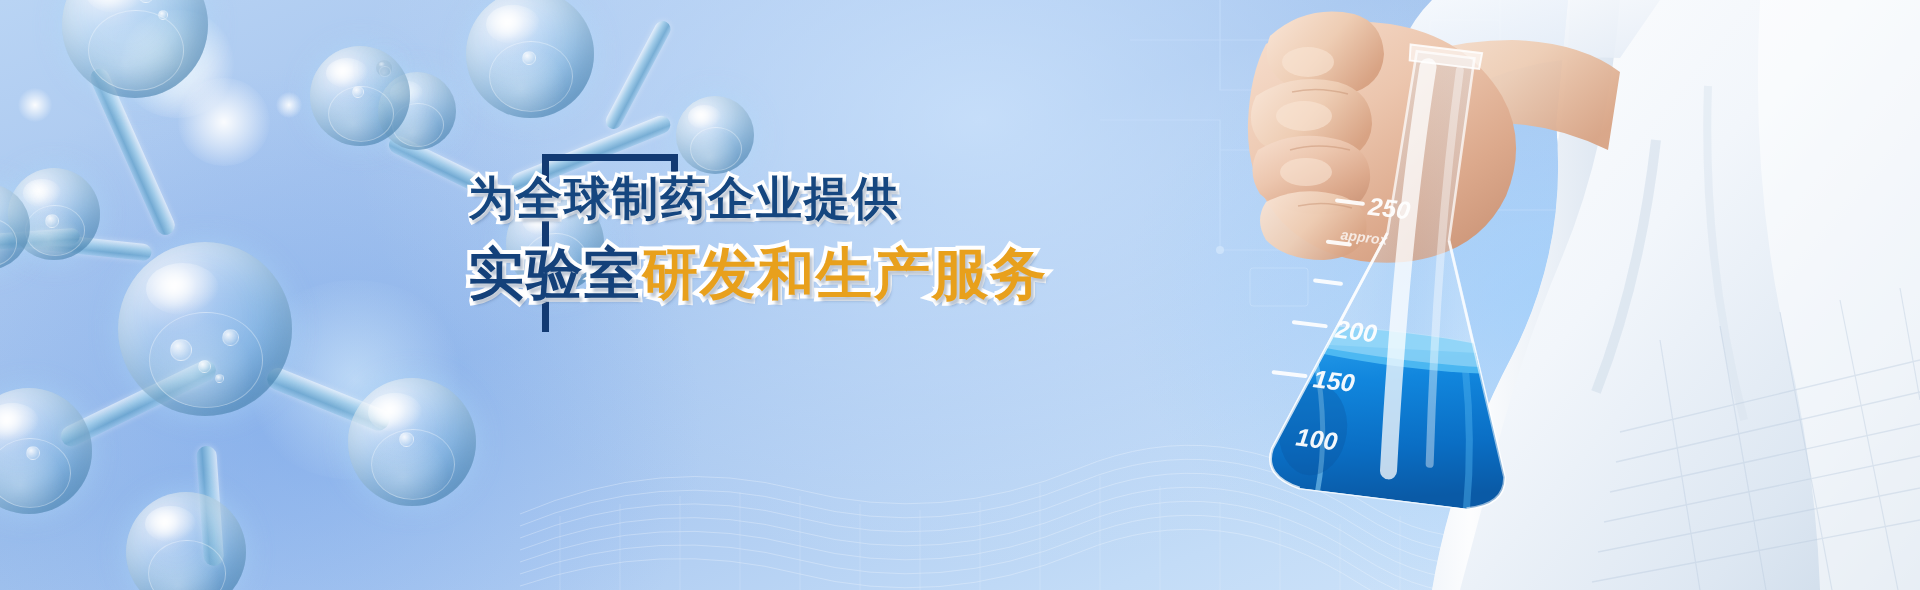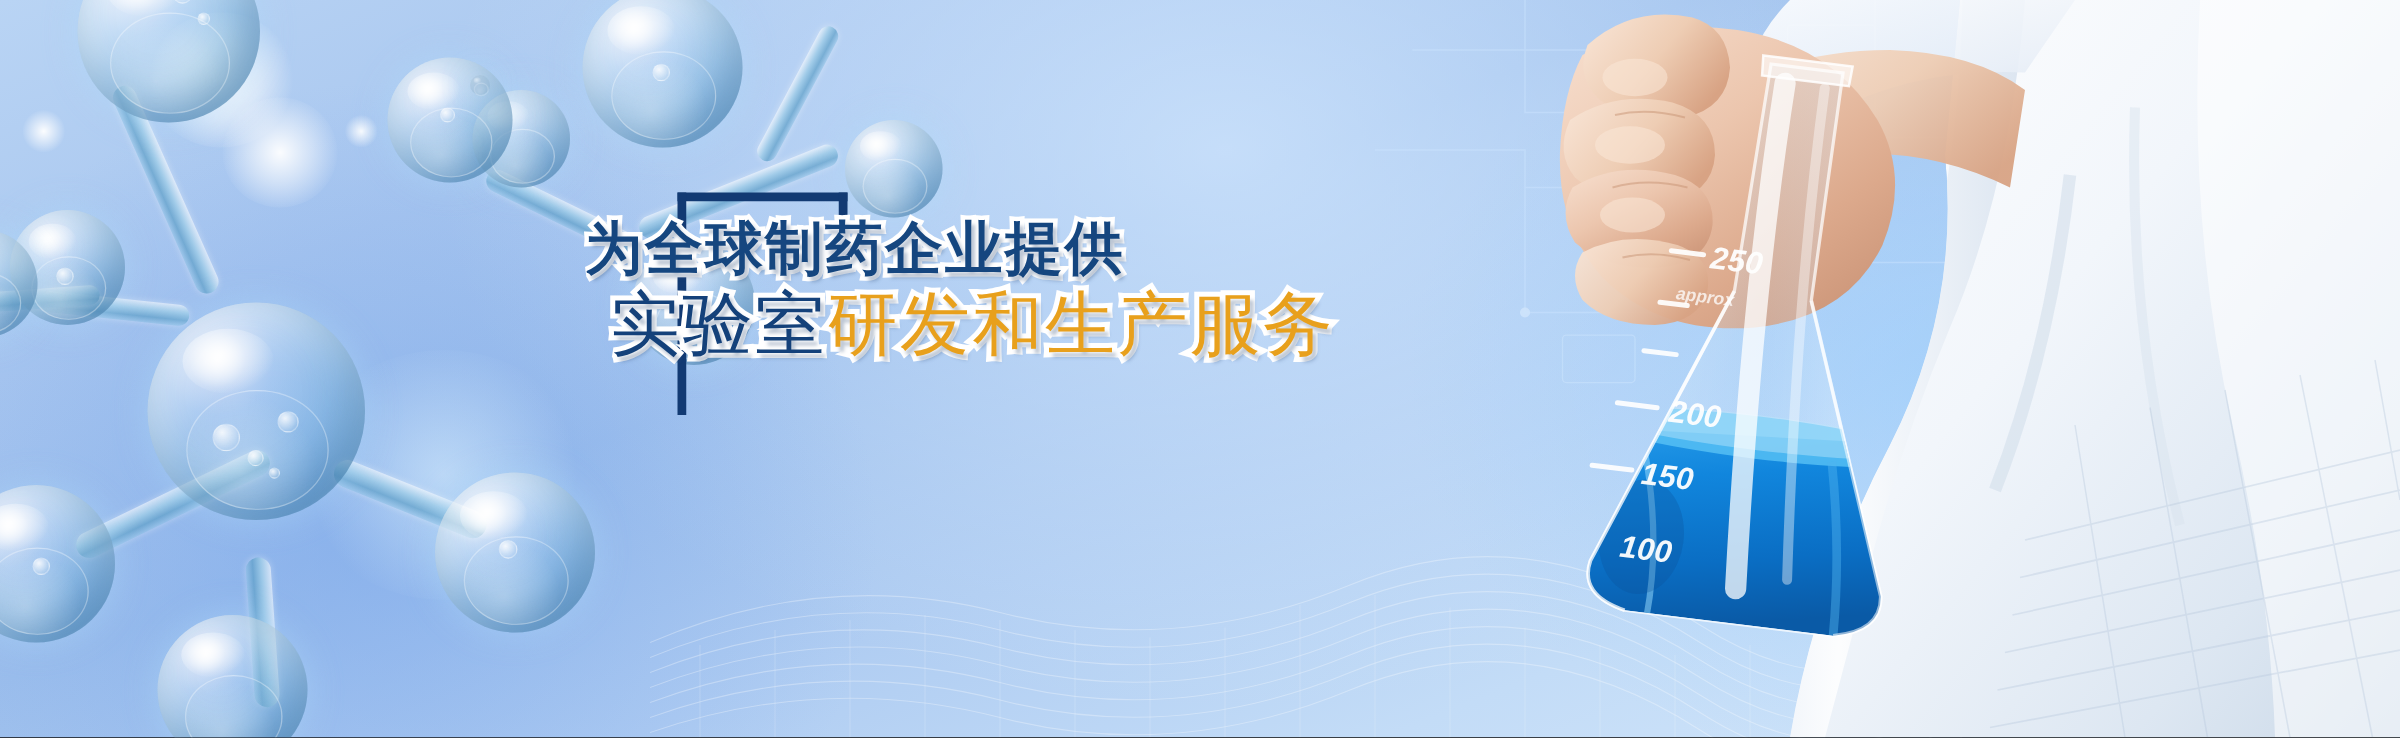--- a/index.html
+++ b/index.html
@@ -77,23 +77,23 @@
     position:absolute; left:468px; top:175px; width:700px;
     pointer-events:none;
   }
   .hl-line { white-space:nowrap; line-height:1; }
   .hl1 {
     font-size:46px; font-weight:bold; letter-spacing:2px;
     color:#15467f;
     -webkit-text-stroke:7px #ffffff;
     paint-order:stroke fill;
     text-shadow:3px 4px 3px rgba(60,90,130,0.35);
-    margin-bottom:10px;
-  }
-  .hl2 { font-size:56px; font-weight:normal; letter-spacing:2px;margin-left:20px; }
+    margin-bottom:25px;
+  }
+  .hl2 { font-size:56px; font-weight:bold; letter-spacing:2px; }
   .hl2 span {
     -webkit-text-stroke:8px #ffffff;
     paint-order:stroke fill;
     text-shadow:3px 4px 3px rgba(60,90,130,0.35);
   }
   .hl2 .blue   { color:#14417a; }
   .hl2 .orange { color:#e8a01c; }
 </style>
 </head>
 <body>

